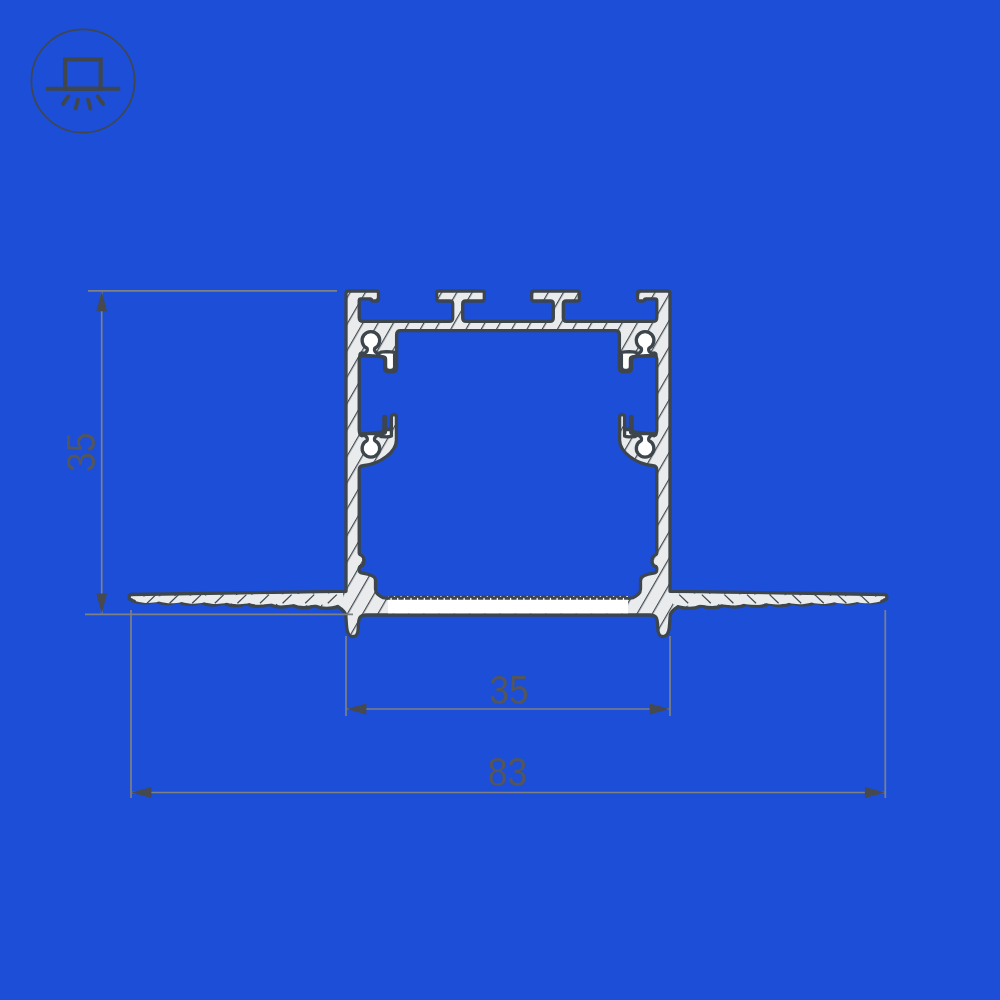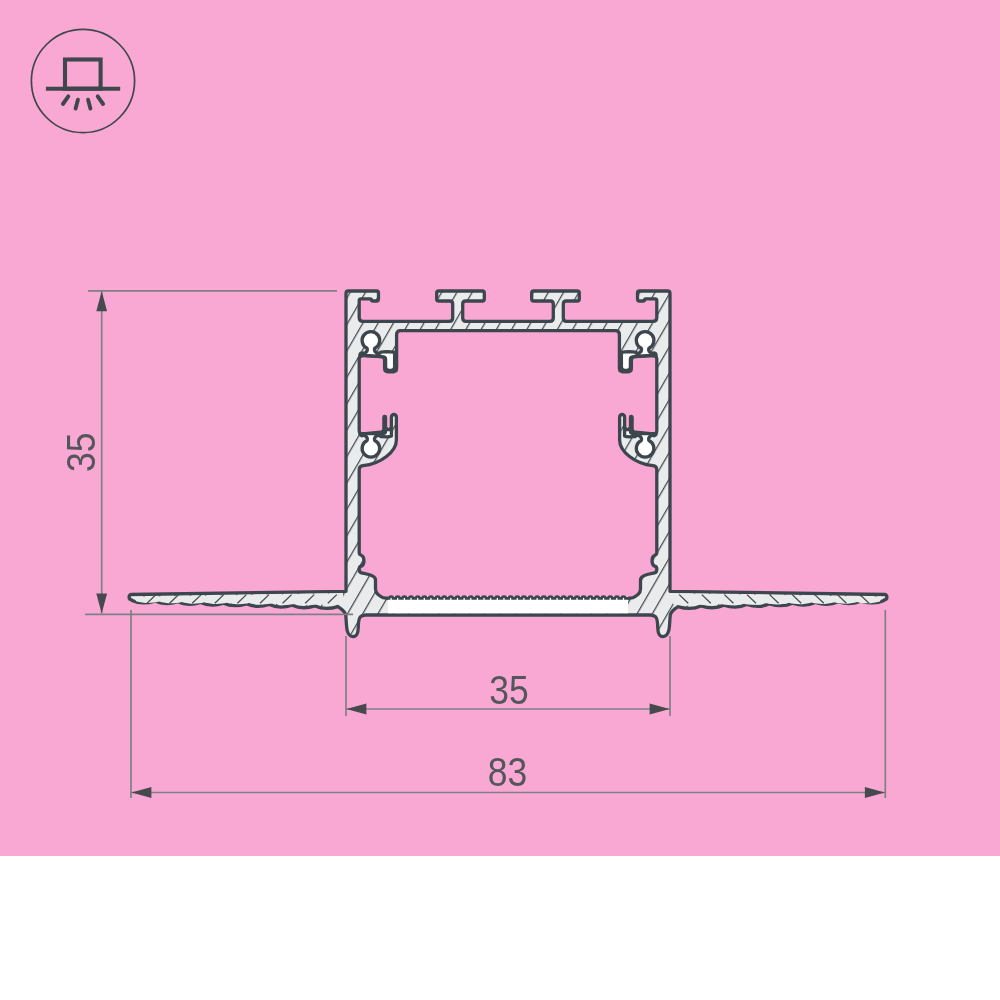--- a/index.html
+++ b/index.html
@@ -1,15 +1,15 @@
 <!DOCTYPE html>
 <html><head><meta charset="utf-8">
 <style>
  html,body{margin:0;padding:0;background:#ffffff;}
- .wrap{width:1000px;height:856px;position:relative;background:#f9a8d4;text-align:right;}
+ .wrap{width:1000px;height:1000px;position:relative;background:#1d4ed8;text-align:right;}
  text{font-family:"Liberation Sans",sans-serif;fill:#53565a;}
 </style></head><body>
 <div class="wrap">
 <svg width="1000" height="1000" viewBox="0 0 1000 1000">
 <defs>
 <pattern id="h" patternUnits="userSpaceOnUse" width="15.2" height="13.2" patternTransform="rotate(-60)">
  <rect width="15.2" height="13.2" fill="#e9ebec"></rect>
  <line x1="-1" y1="0.6" x2="16.2" y2="0.6" stroke="#41494f" stroke-width="1.25"></line>
 </pattern>
 </defs>

